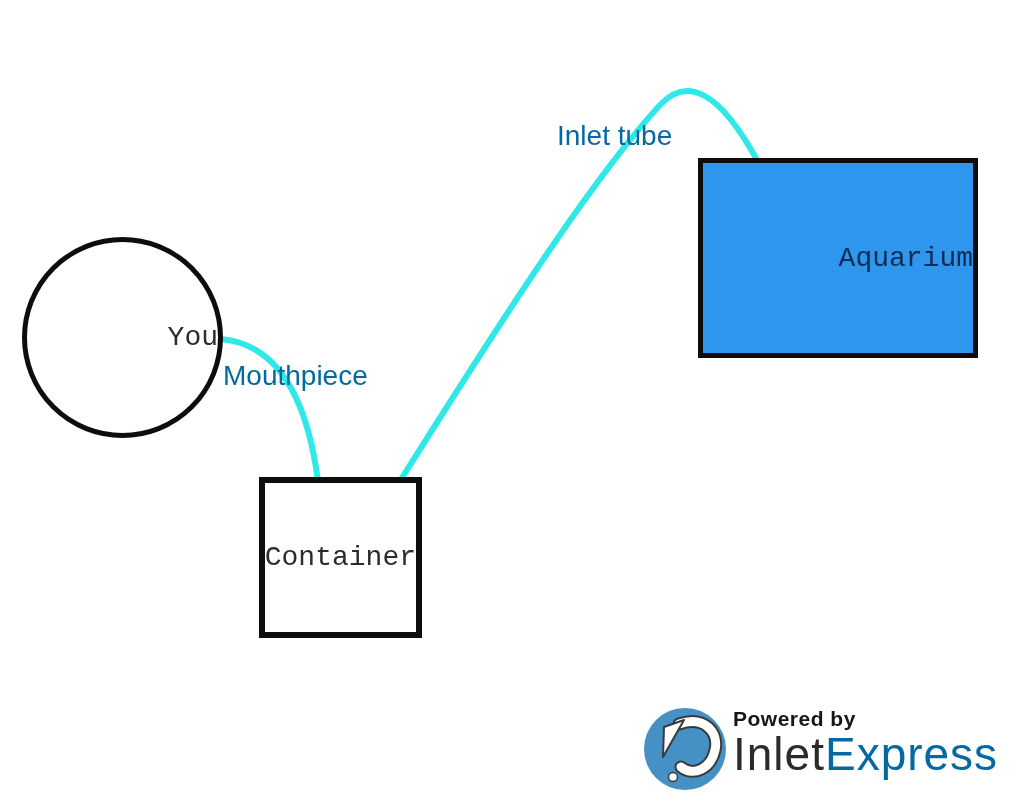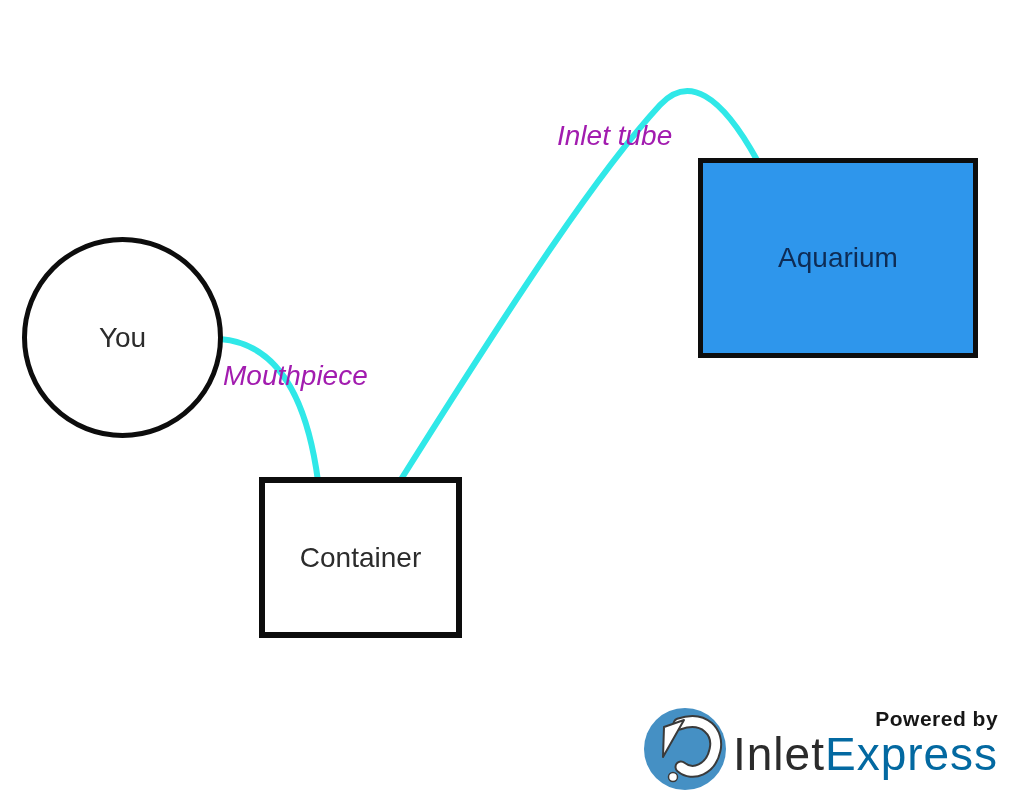--- a/index.html
+++ b/index.html
@@ -14,69 +14,68 @@
   .tubes-layer {
     position: absolute;
     left: 0; top: 0;
     width: 1024px; height: 812px;
   }
   .node {
     position: absolute;
     box-sizing: border-box;
     display: flex;
     align-items: center;
-    justify-content: center;
+    justify-content: flex-end;
     font-size: 28px;
     color: #2c2c2c;
     background: #ffffff;
+    font-family: Liberation Mono, monospace;
   }
   .node-you {
     left: 22px; top: 237px;
     width: 201px; height: 201px;
     border: 5px solid #0d0d0d;
     border-radius: 50%;
   }
   .node-container {
     left: 259px; top: 477px;
-    width: 203px; height: 161px;
+    width: 163px; height: 161px;
     border: 6px solid #0d0d0d;
   }
   .node-aquarium {
     left: 698px; top: 158px;
     width: 280px; height: 200px;
     border: 5px solid #0d0d0d;
     background: #2e96ec;
     color: #0e2c55;
   }
   .edge-label {
     position: absolute;
     font-size: 28px;
-    color: #a21caf;
+    color: #0369a1;
     white-space: nowrap;
-    font-style: italic;
   }
   .label-mouthpiece { left: 223px; top: 360px; }
   .label-inlet { left: 557px; top: 120px; }
 
   .logo {
     position: absolute;
     left: 643px; top: 704px;
     display: flex;
     align-items: flex-start;
   }
   .logo-icon { width: 84px; height: 84px; margin-top: 3px; }
   .logo-text { margin-left: 6px; display: flex; flex-direction: column; }
   .powered-by {
     font-size: 21px;
     font-weight: 600;
     color: #161616;
     letter-spacing: 0.5px;
     line-height: 1.0;
     margin-top: 4px;
-    text-align: right;
   }
   .brand {
     font-size: 46px;
     line-height: 1.02;
     letter-spacing: 1px;
     color: #2b2b2b;
     white-space: nowrap;
     margin-top: 2px;
   }
   .brand-express { color: #0369a1; }

